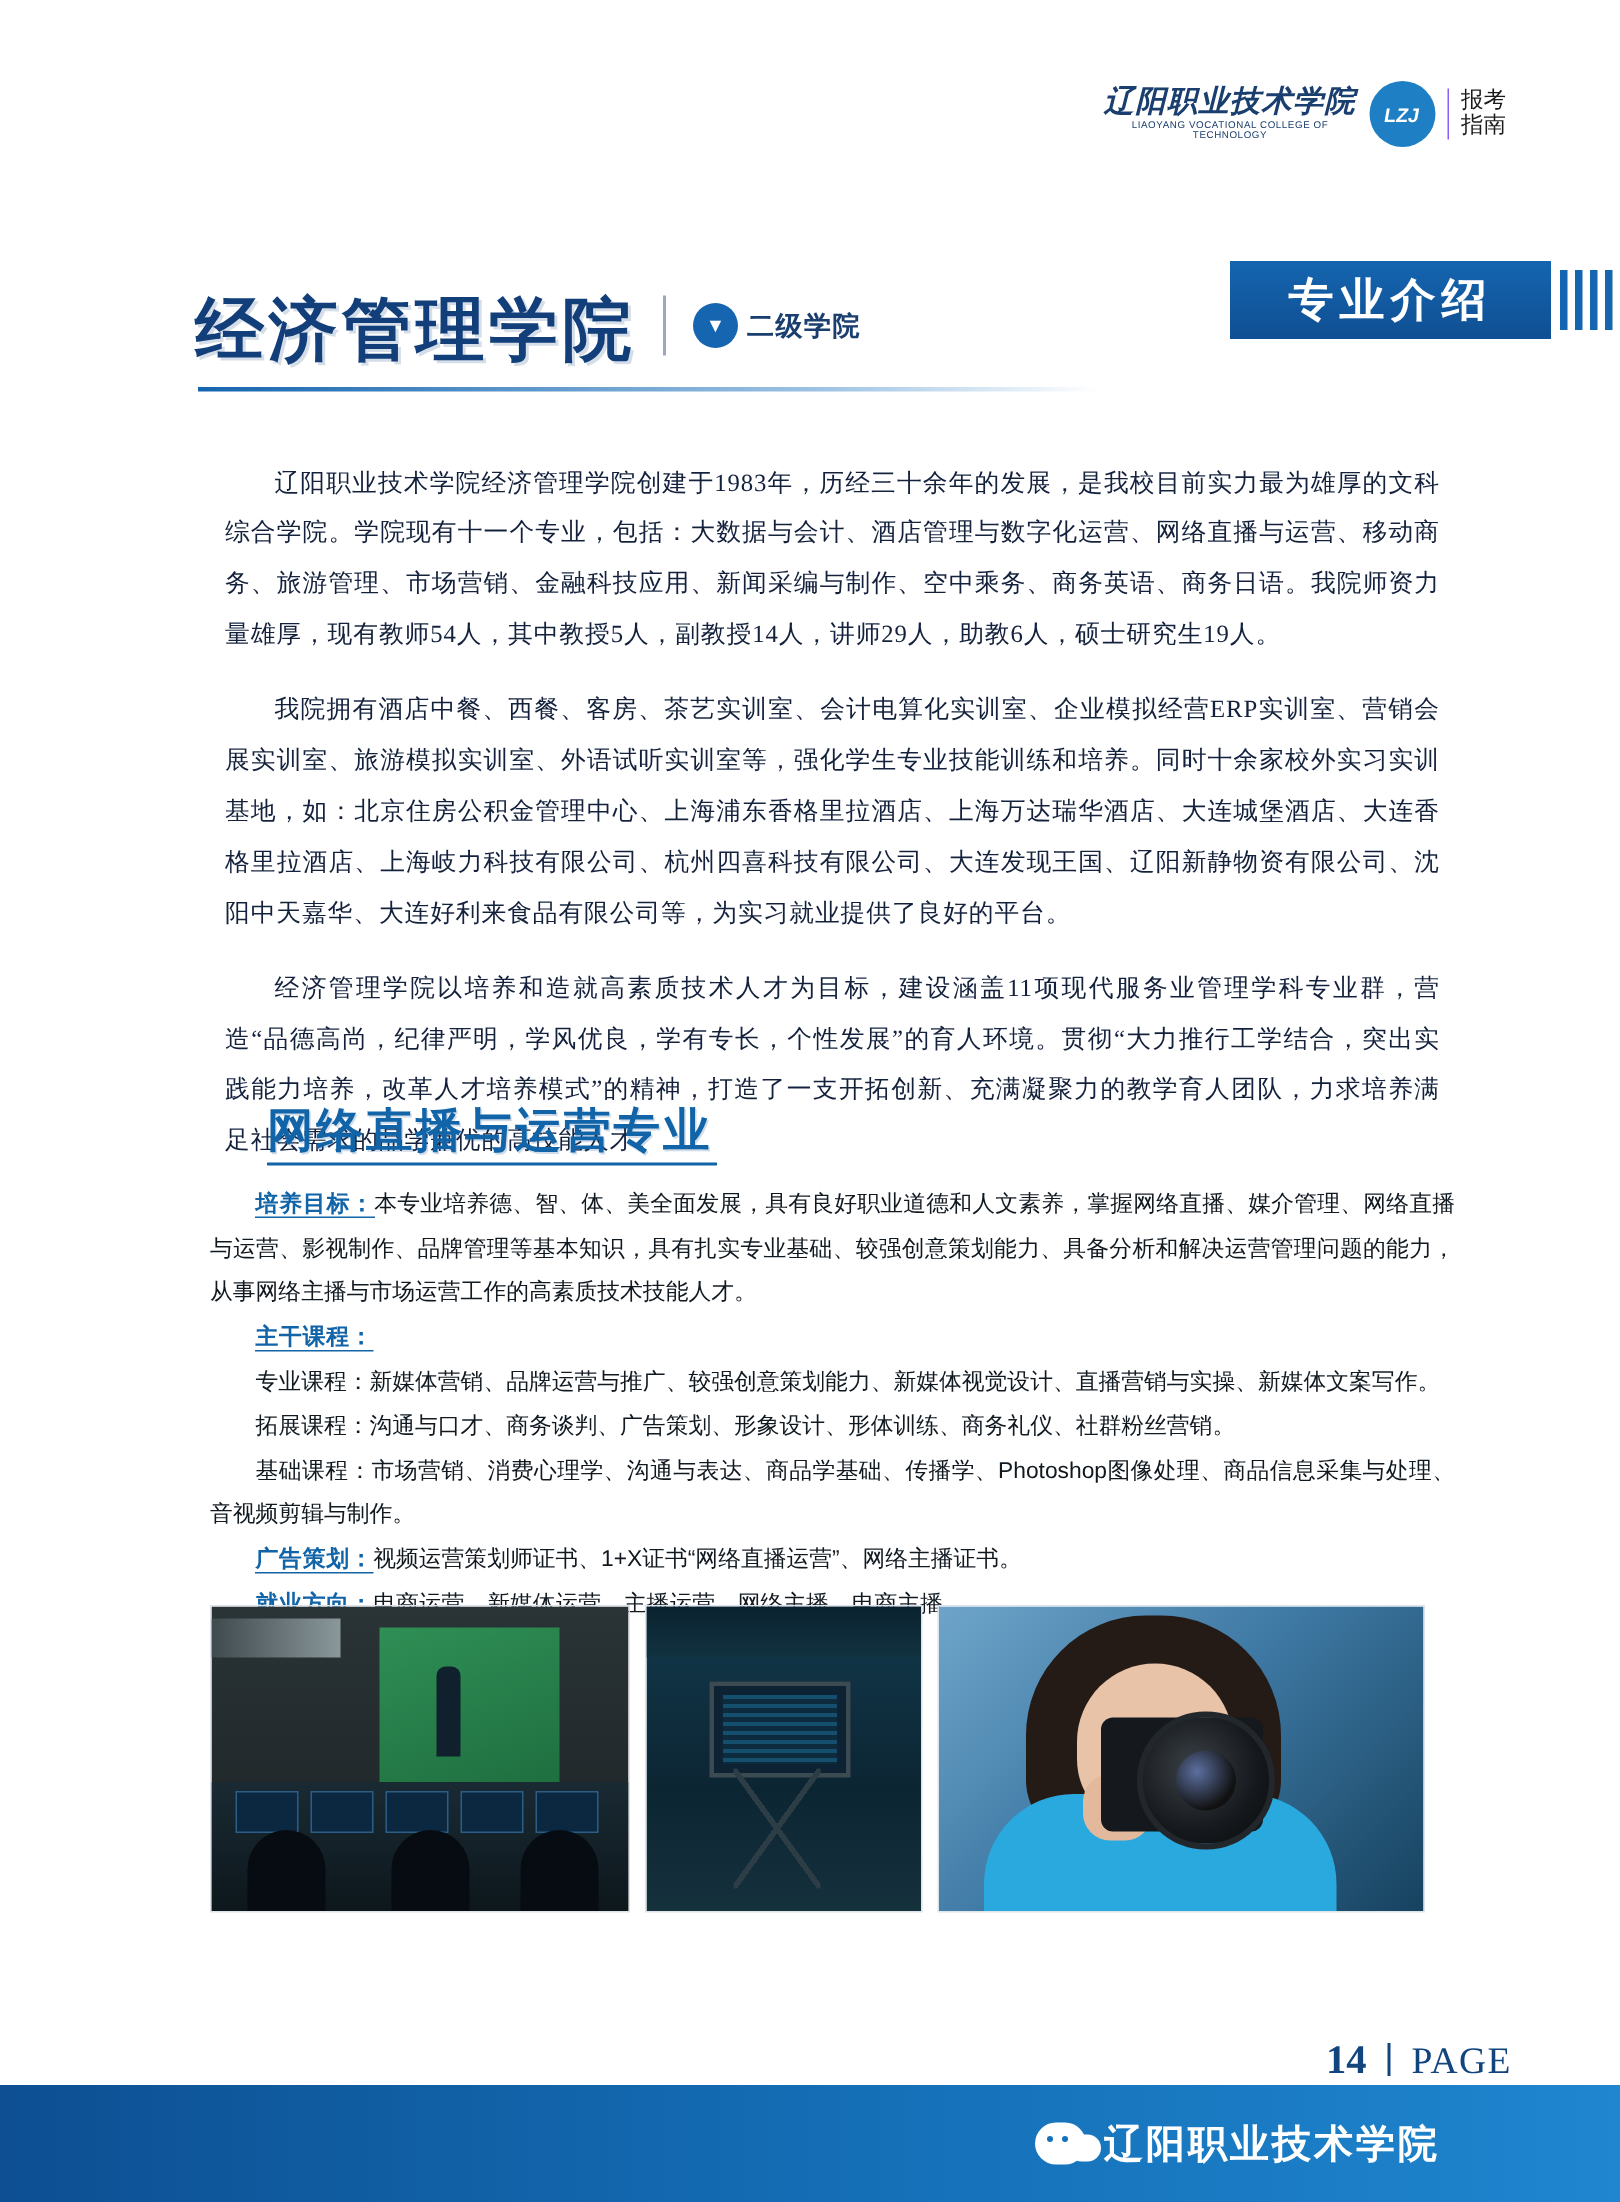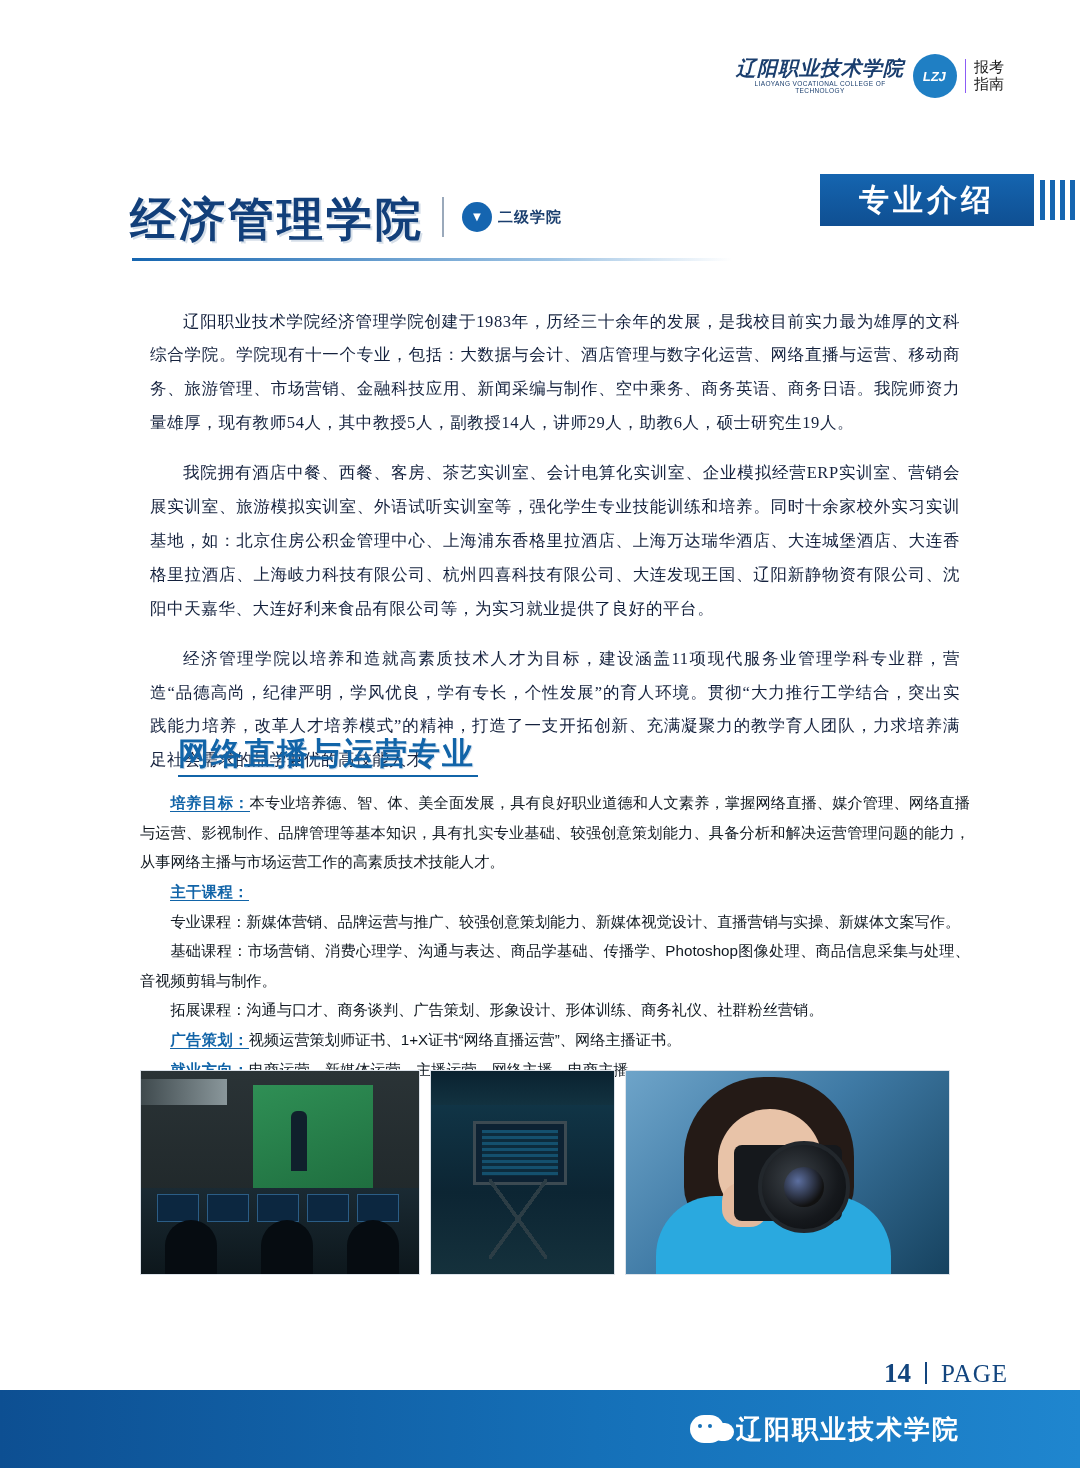--- a/index.html
+++ b/index.html
@@ -153,21 +153,21 @@
     display: flex;
     align-items: center;
     justify-content: center;
   }
   .title-badge .circle span {
     color: #fff;
     font-size: 13px;
   }
   .title-badge .sub {
     font-family: "Liberation Sans", sans-serif;
-    font-size: 15px;
+    font-size: 18px;
     color: #1a3e6e;
     letter-spacing: 1px;
     font-weight: bold;
   }
   .title-rule {
     position: absolute;
     top: 258px;
     left: 132px;
     width: 600px;
     height: 3px;
@@ -467,24 +467,24 @@
     <div class="blk indent">
       <span class="lbl-u">培养目标：</span><span>本专业培养德、智、体、美全面发展，具有良好职业道德和人文素养，掌握网络直播、媒介管理、网络直播与运营、影视制作、品牌管理等基本知识，具有扎实专业基础、较强创意策划能力、具备分析和解决运营管理问题的能力，从事网络主播与市场运营工作的高素质技术技能人才。</span>
     </div>
     <div class="blk indent">
       <span class="lbl-u">主干课程：</span>
     </div>
     <div class="row-sub">
       <span>专业课程：</span><span>新媒体营销、品牌运营与推广、较强创意策划能力、新媒体视觉设计、直播营销与实操、新媒体文案写作。</span>
     </div>
     <div class="row-sub">
+      <span>拓展课程：</span><span>沟通与口才、商务谈判、广告策划、形象设计、形体训练、商务礼仪、社群粉丝营销。</span>
+    </div>
+    <div class="row-sub">
       <span>基础课程：</span><span>市场营销、消费心理学、沟通与表达、商品学基础、传播学、Photoshop图像处理、商品信息采集与处理、音视频剪辑与制作。</span>
-    </div>
-    <div class="row-sub">
-      <span>拓展课程：</span><span>沟通与口才、商务谈判、广告策划、形象设计、形体训练、商务礼仪、社群粉丝营销。</span>
     </div>
     <div class="blk indent">
       <span class="lbl-u">广告策划：</span><span>视频运营策划师证书、1+X证书“网络直播运营”、网络主播证书。</span>
     </div>
     <div class="blk indent">
       <span class="lbl-u">就业方向：</span><span>电商运营、新媒体运营、主播运营、网络主播、电商主播。</span>
     </div>
   </div>
 
   <div class="photos">

